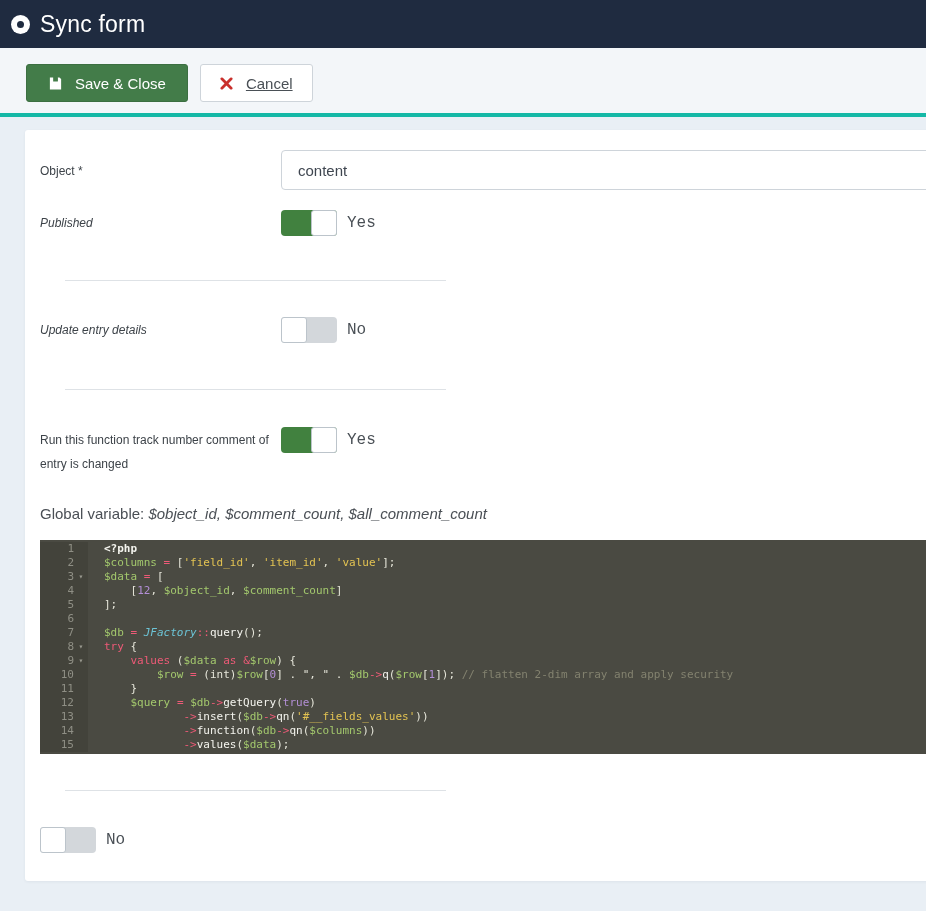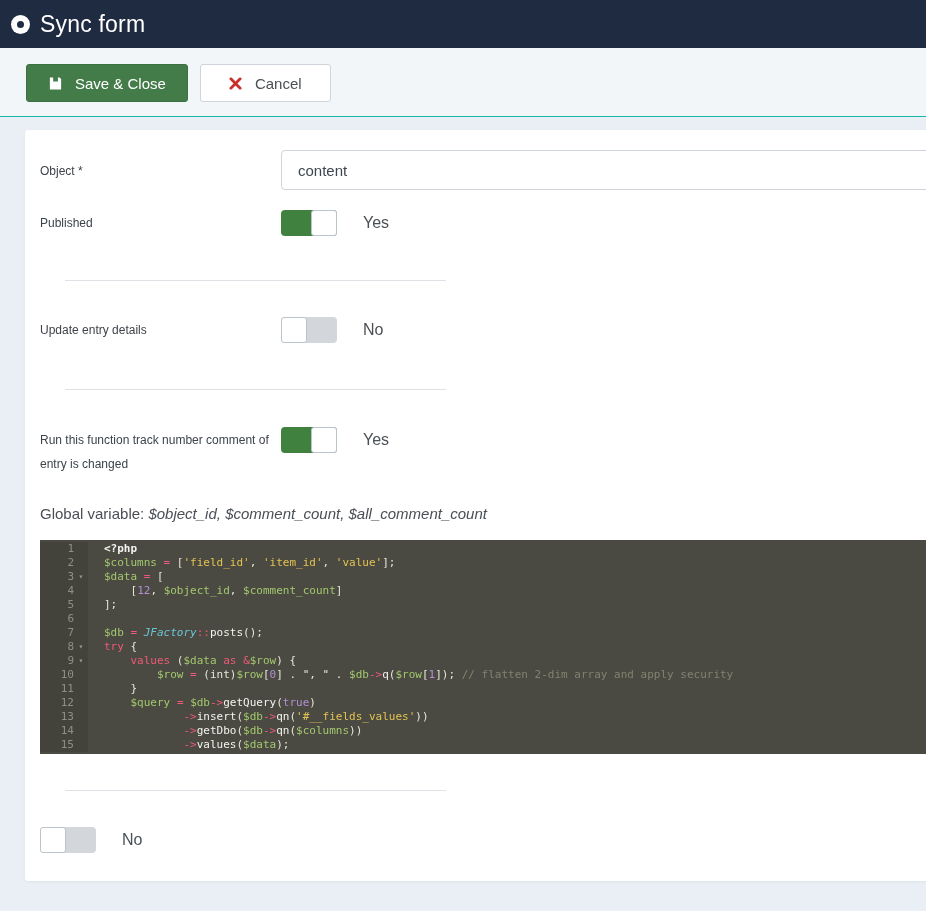--- a/index.html
+++ b/index.html
@@ -20,51 +20,51 @@
     position:relative; flex:0 0 19px;
   }
   .record-icon::after {
     content:""; position:absolute; left:6px; top:6px;
     width:7px; height:7px; border-radius:50%; background:#1f2b40;
   }
   .app-title { color:#ffffff; font-size:23px; font-weight:500; margin-left:10px; letter-spacing:.2px; }
 
   
   .toolbar {
-    height:69px; background:#f3f6f9; border-bottom:1px solid #14b8a6;
+    height:69px; background:#f3f6f9; border-bottom:4px solid #14b8a6;
     display:flex; gap:12px; padding:16px 0 0 26px;
   }
   .btn {
     height:38px; border-radius:3px; font-size:15px;
     display:inline-flex; align-items:center; cursor:pointer;
   }
   .btn-save {
     background:#437c49; border:1px solid #3c6f42; color:#fff;
     padding:0 21px; gap:12px;
   }
   .btn-cancel {
     background:#ffffff; border:1px solid #ced4da; color:#4a5056;
-    padding:0 28px; gap:13px;
+    padding:0 19px; gap:13px;text-decoration:underline;
   }
   .btn svg { display:block; }
 
   
   .content { padding:13px 0 0 25px; height:794px; }
   .card {
     background:#ffffff; width:920px; border-radius:3px;
     box-shadow:0 1px 3px rgba(30,45,70,.06);
     padding:20px 0 28px 15px;
   }
   .row { display:flex; align-items:flex-start; }
   .row-label {
     flex:0 0 241px; font-size:12px; line-height:24px; color:#3d4349;
     padding-top:1px;
   }
   .row-controls { flex:1; min-width:0; }
-  .center-label { line-height:26px; padding-top:0; }
+  .center-label { line-height:26px; padding-top:0;font-style:italic; }
   .input-label { line-height:40px; }
 
   .divider { border:none; border-top:1px solid #dee2e6; width:381px; margin-left:25px; }
 
   
   .text-input {
     width:100%; height:40px; border:1px solid #ced4da; border-radius:4px;
     font-family:"Liberation Sans", sans-serif;
     font-size:15px; color:#3f4650; padding:0 16px; background:#fff; outline:none;
   }
@@ -73,21 +73,21 @@
   .toggle-wrap { display:flex; align-items:center; }
   .toggle { position:relative; width:56px; height:26px; border-radius:4px; cursor:pointer; }
   .toggle .knob {
     position:absolute; top:0; width:26px; height:26px; background:#ffffff;
     border:1px solid #bcc4cb; border-radius:3px;
   }
   .toggle.on  { background:#41813f; }
   .toggle.on  .knob { right:0; }
   .toggle.off { background:#d3d7db; }
   .toggle.off .knob { left:0; }
-  .toggle-state { margin-left:26px; font-size:16px; color:#4a5056; line-height:26px; }
+  .toggle-state { margin-left:10px; font-size:16px; color:#4a5056; line-height:26px;font-family:Liberation Mono, monospace; }
 
   
   .row-object    { margin-bottom:19px; }
   .row-published { margin-bottom:0; }
   .div-1 { margin-top:44px; }
   .row-update    { margin-top:36px; }
   .div-2 { margin-top:46px; }
   .row-run       { margin-top:37px; }
   .row-php       { margin-top:28px; }
   .div-3 { margin-top:36px; }
@@ -199,28 +199,28 @@
           <span>Global variable: </span><span class="vars">$object_id, $comment_count, $all_comment_count</span>
         </div>
         <div class="code-editor">
           <div class="cm-lines">
               <div class="cm-line"><span class="cm-gut"><span class="num">1</span><span class="arrow"></span></span><span class="cm-code"><span class="t-b">&lt;?php</span></span></div>
               <div class="cm-line"><span class="cm-gut"><span class="num">2</span><span class="arrow"></span></span><span class="cm-code"><span class="t-v">$columns</span><span> </span><span class="t-o">=</span><span> [</span><span class="t-s">'field_id'</span><span>, </span><span class="t-s">'item_id'</span><span>, </span><span class="t-s">'value'</span><span>];</span></span></div>
               <div class="cm-line"><span class="cm-gut"><span class="num">3</span><span class="arrow">▾</span></span><span class="cm-code"><span class="t-v">$data</span><span> </span><span class="t-o">=</span><span> [</span></span></div>
               <div class="cm-line"><span class="cm-gut"><span class="num">4</span><span class="arrow"></span></span><span class="cm-code"><span>    [</span><span class="t-n">12</span><span>, </span><span class="t-v">$object_id</span><span>, </span><span class="t-v">$comment_count</span><span>]</span></span></div>
               <div class="cm-line"><span class="cm-gut"><span class="num">5</span><span class="arrow"></span></span><span class="cm-code"><span>];</span></span></div>
               <div class="cm-line"><span class="cm-gut"><span class="num">6</span><span class="arrow"></span></span><span class="cm-code"></span></div>
-              <div class="cm-line"><span class="cm-gut"><span class="num">7</span><span class="arrow"></span></span><span class="cm-code"><span class="t-v">$db</span><span> </span><span class="t-o">=</span><span> </span><span class="t-c">JFactory</span><span class="t-o">::</span><span class="t-f">posts</span><span>();</span></span></div>
+              <div class="cm-line"><span class="cm-gut"><span class="num">7</span><span class="arrow"></span></span><span class="cm-code"><span class="t-v">$db</span><span> </span><span class="t-o">=</span><span> </span><span class="t-c">JFactory</span><span class="t-o">::</span><span class="t-f">query</span><span>();</span></span></div>
               <div class="cm-line"><span class="cm-gut"><span class="num">8</span><span class="arrow">▾</span></span><span class="cm-code"><span class="t-k">try</span><span> {</span></span></div>
               <div class="cm-line"><span class="cm-gut"><span class="num">9</span><span class="arrow">▾</span></span><span class="cm-code"><span>    </span><span class="t-k">values</span><span> (</span><span class="t-v">$data</span><span> </span><span class="t-k">as</span><span> </span><span class="t-o">&amp;</span><span class="t-v">$row</span><span>) {</span></span></div>
               <div class="cm-line"><span class="cm-gut"><span class="num">10</span><span class="arrow"></span></span><span class="cm-code"><span>        </span><span class="t-v">$row</span><span> </span><span class="t-o">=</span><span> (int)</span><span class="t-v">$row</span><span>[</span><span class="t-n">0</span><span>] . ", " . </span><span class="t-v">$db</span><span class="t-o">-&gt;</span><span class="t-f">q</span><span>(</span><span class="t-v">$row</span><span>[</span><span class="t-n">1</span><span>]); </span><span class="t-m">// flatten 2-dim array and apply security</span></span></div>
               <div class="cm-line"><span class="cm-gut"><span class="num">11</span><span class="arrow"></span></span><span class="cm-code"><span>    }</span></span></div>
               <div class="cm-line"><span class="cm-gut"><span class="num">12</span><span class="arrow"></span></span><span class="cm-code"><span>    </span><span class="t-v">$query</span><span> </span><span class="t-o">=</span><span> </span><span class="t-v">$db</span><span class="t-o">-&gt;</span><span class="t-f">getQuery</span><span>(</span><span class="t-n">true</span><span>)</span></span></div>
               <div class="cm-line"><span class="cm-gut"><span class="num">13</span><span class="arrow"></span></span><span class="cm-code"><span>            </span><span class="t-o">-&gt;</span><span class="t-f">insert</span><span>(</span><span class="t-v">$db</span><span class="t-o">-&gt;</span><span class="t-f">qn</span><span>(</span><span class="t-s">'#__fields_values'</span><span>))</span></span></div>
-              <div class="cm-line"><span class="cm-gut"><span class="num">14</span><span class="arrow"></span></span><span class="cm-code"><span>            </span><span class="t-o">-&gt;</span><span class="t-f">getDbo</span><span>(</span><span class="t-v">$db</span><span class="t-o">-&gt;</span><span class="t-f">qn</span><span>(</span><span class="t-v">$columns</span><span>))</span></span></div>
+              <div class="cm-line"><span class="cm-gut"><span class="num">14</span><span class="arrow"></span></span><span class="cm-code"><span>            </span><span class="t-o">-&gt;</span><span class="t-f">function</span><span>(</span><span class="t-v">$db</span><span class="t-o">-&gt;</span><span class="t-f">qn</span><span>(</span><span class="t-v">$columns</span><span>))</span></span></div>
               <div class="cm-line"><span class="cm-gut"><span class="num">15</span><span class="arrow"></span></span><span class="cm-code"><span>            </span><span class="t-o">-&gt;</span><span class="t-f">values</span><span>(</span><span class="t-v">$data</span><span>);</span></span></div>
             </div>
         </div>
       </div>
     </div>
 
     <hr class="divider div-3">
 
     <div class="row row-author">
       <div class="row-controls toggle-wrap">

